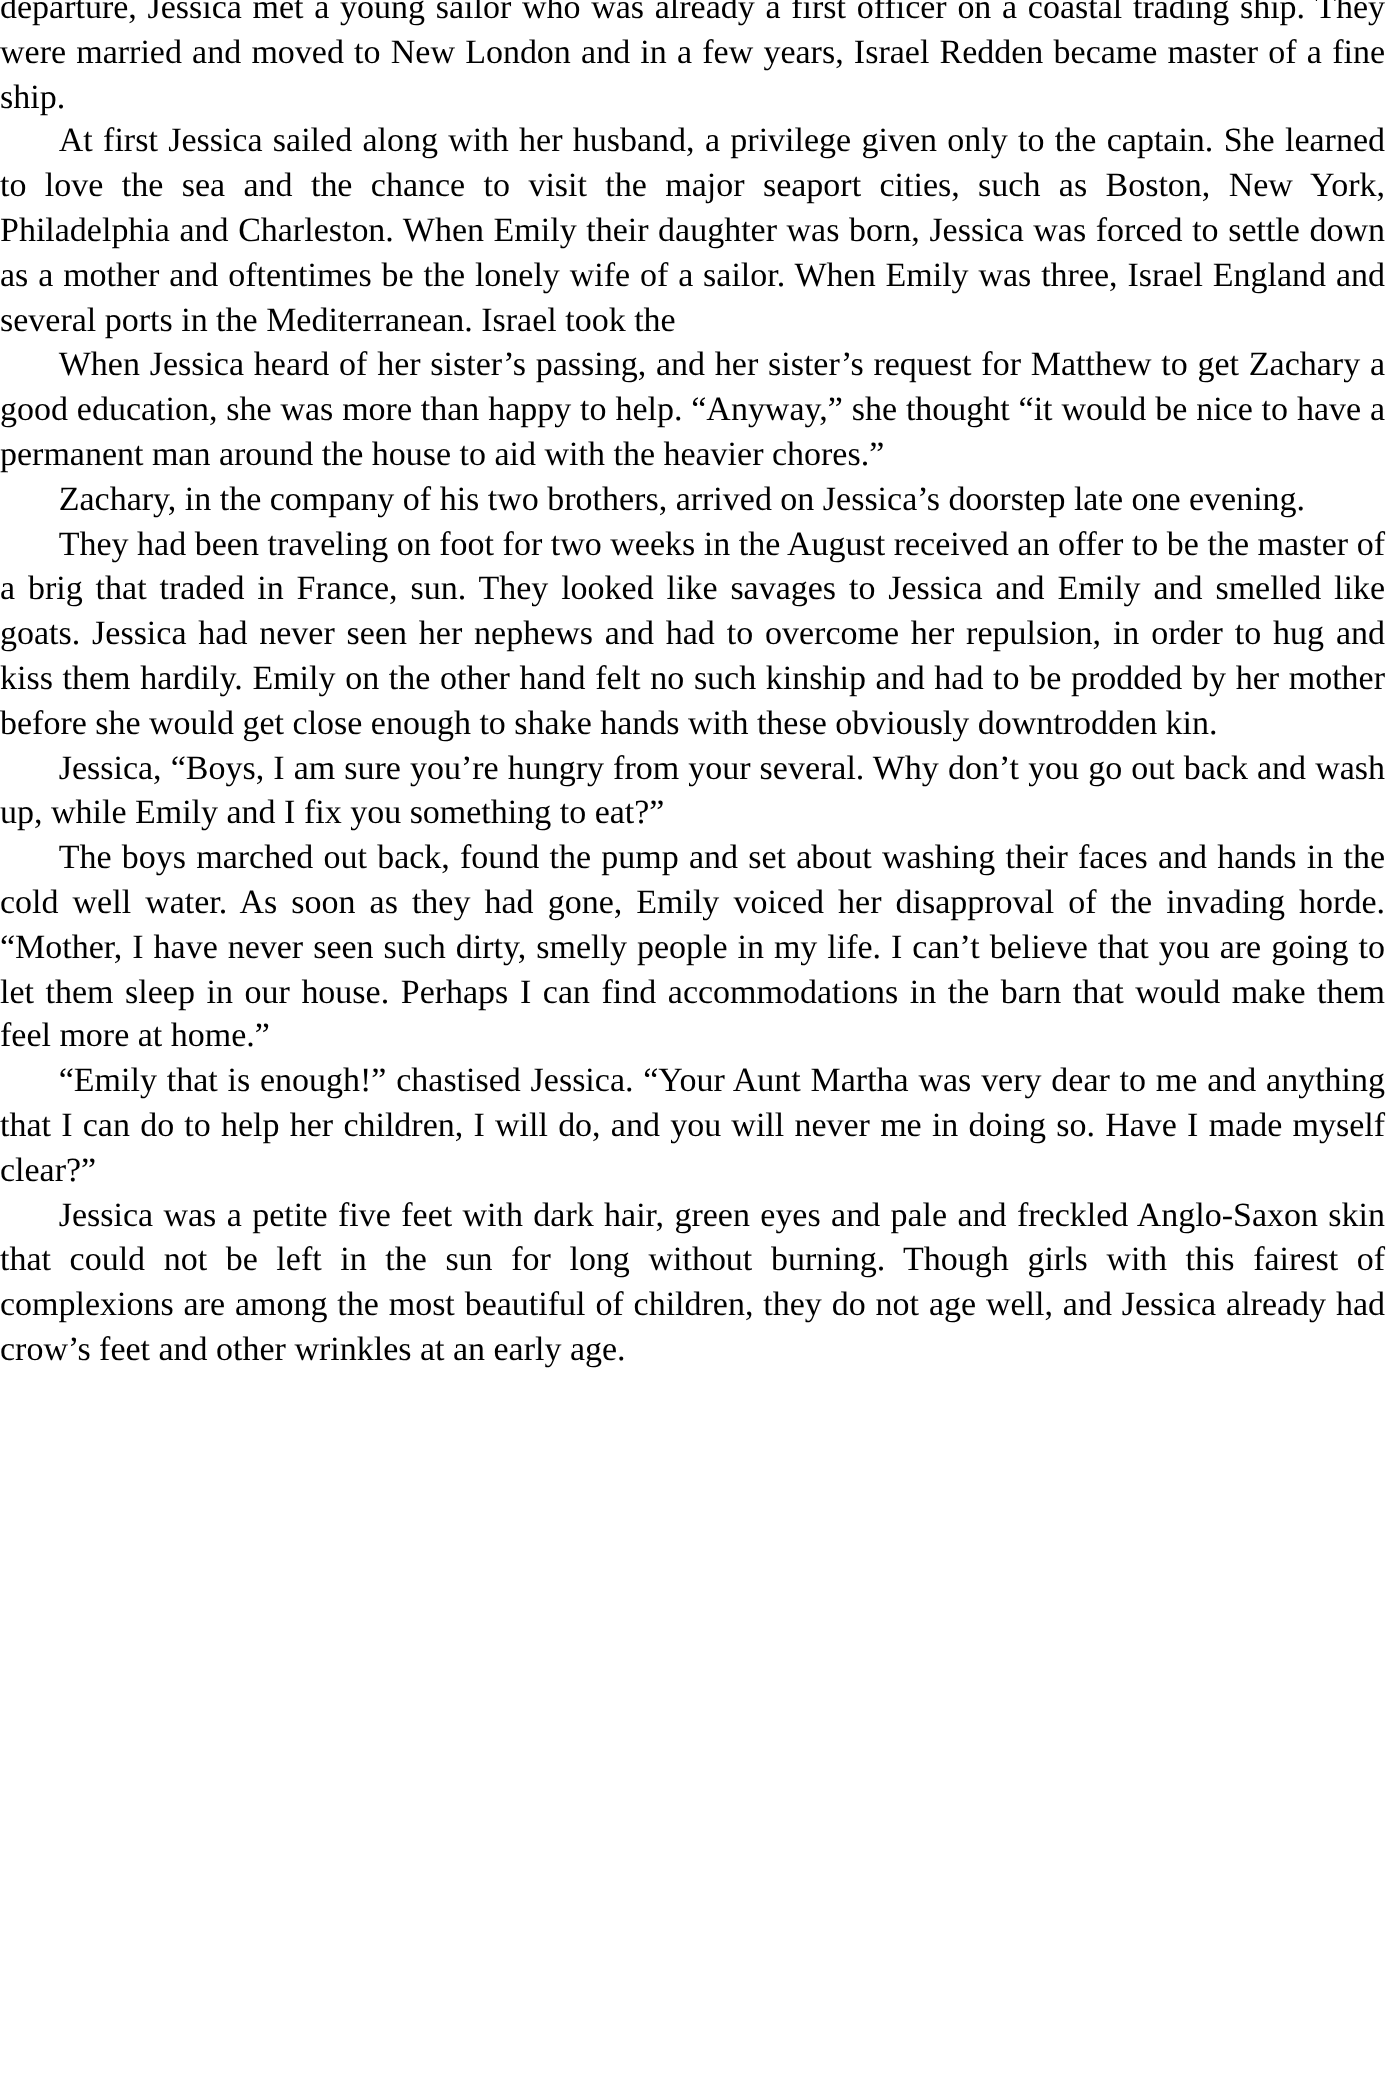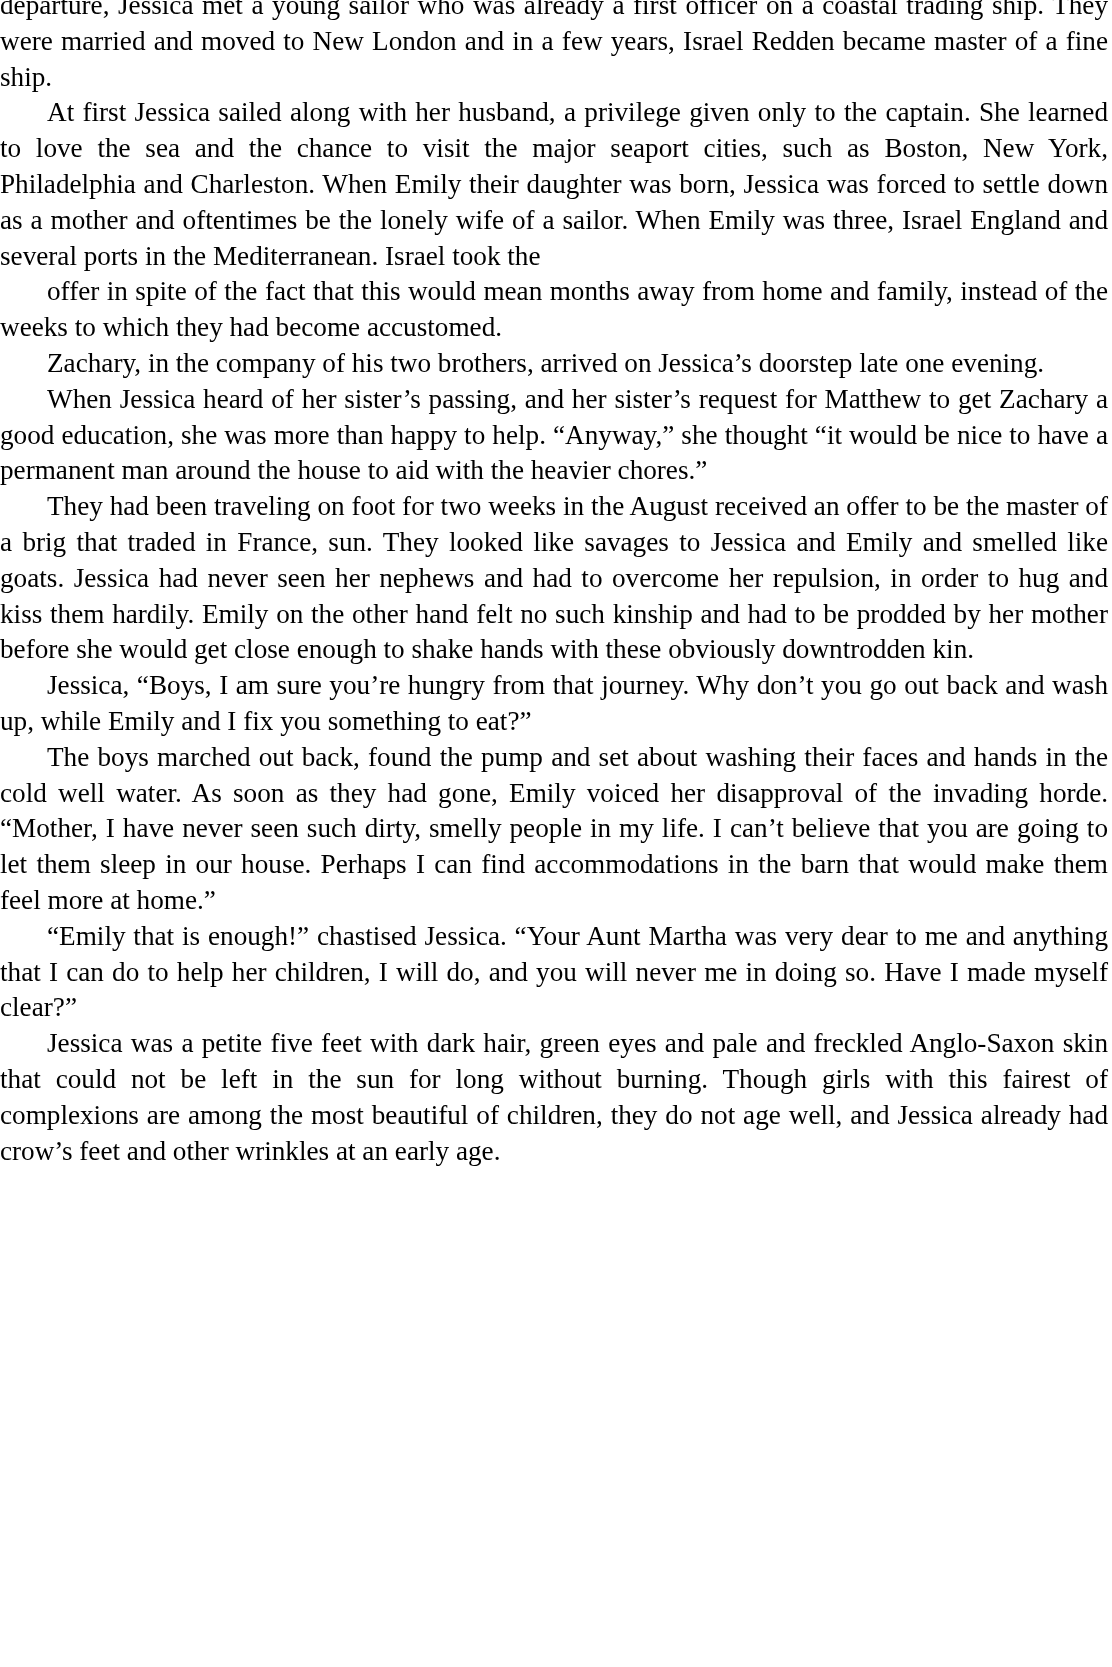--- a/index.html
+++ b/index.html
@@ -52,29 +52,28 @@
 </head>
 <body>
 
 <div class="page">
   <div class="text-column">
 
     <p class="para continuation">departure, Jessica met a young sailor who was already a first officer on a coastal trading ship. They were married and moved to New London and in a few years, Israel Redden became master of a fine ship.</p>
 
     <p class="para">At first Jessica sailed along with her husband, a privilege given only to the captain. She learned to love the sea and the chance to visit the major seaport cities, such as Boston, New York, Philadelphia and Charleston. When Emily their daughter was born, Jessica was forced to settle down as a mother and oftentimes be the lonely wife of a sailor. When Emily was three, Israel England and several ports in the Mediterranean. Israel took the</p>
 
-    <p class="para">offer in spite of the fact that this would mean months away from home and family, instead of the weeks to which they had become accustomed.</p>
+
+    <p class="para">When Jessica heard of her sister’s passing, and her sister’s request for Matthew to get Zachary a good education, she was more than happy to help. “Anyway,” she thought “it would be nice to have a permanent man around the house to aid with the heavier chores.”</p>
 
     <p class="para">Zachary, in the company of his two brothers, arrived on Jessica’s doorstep late one evening.</p>
 
-    <p class="para">When Jessica heard of her sister’s passing, and her sister’s request for Matthew to get Zachary a good education, she was more than happy to help. “Anyway,” she thought “it would be nice to have a permanent man around the house to aid with the heavier chores.”</p>
-
     <p class="para">They had been traveling on foot for two weeks in the August received an offer to be the master of a brig that traded in France, sun. They looked like savages to Jessica and Emily and smelled like goats. Jessica had never seen her nephews and had to overcome her repulsion, in order to hug and kiss them hardily. Emily on the other hand felt no such kinship and had to be prodded by her mother before she would get close enough to shake hands with these obviously downtrodden kin.</p>
 
-    <p class="para">Jessica, “Boys, I am sure you’re hungry from that journey. Why don’t you go out back and wash up, while Emily and I fix you something to eat?”</p>
+    <p class="para">Jessica, “Boys, I am sure you’re hungry from your several. Why don’t you go out back and wash up, while Emily and I fix you something to eat?”</p>
 
     <p class="para">The boys marched out back, found the pump and set about washing their faces and hands in the cold well water. As soon as they had gone, Emily voiced her disapproval of the invading horde. “Mother, I have never seen such dirty, smelly people in my life. I can’t believe that you are going to let them sleep in our house. Perhaps I can find accommodations in the barn that would make them feel more at home.”</p>
 
     <p class="para">“Emily that is enough!” chastised Jessica. “Your Aunt Martha was very dear to me and anything that I can do to help her children, I will do, and you will never me in doing so. Have I made myself clear?”</p>
 
 
     <p class="para">Jessica was a petite five feet with dark hair, green eyes and pale and freckled Anglo-Saxon skin that could not be left in the sun for long without burning. Though girls with this fairest of complexions are among the most beautiful of children, they do not age well, and Jessica already had crow’s feet and other wrinkles at an early age.</p>
 
 
   </div>

